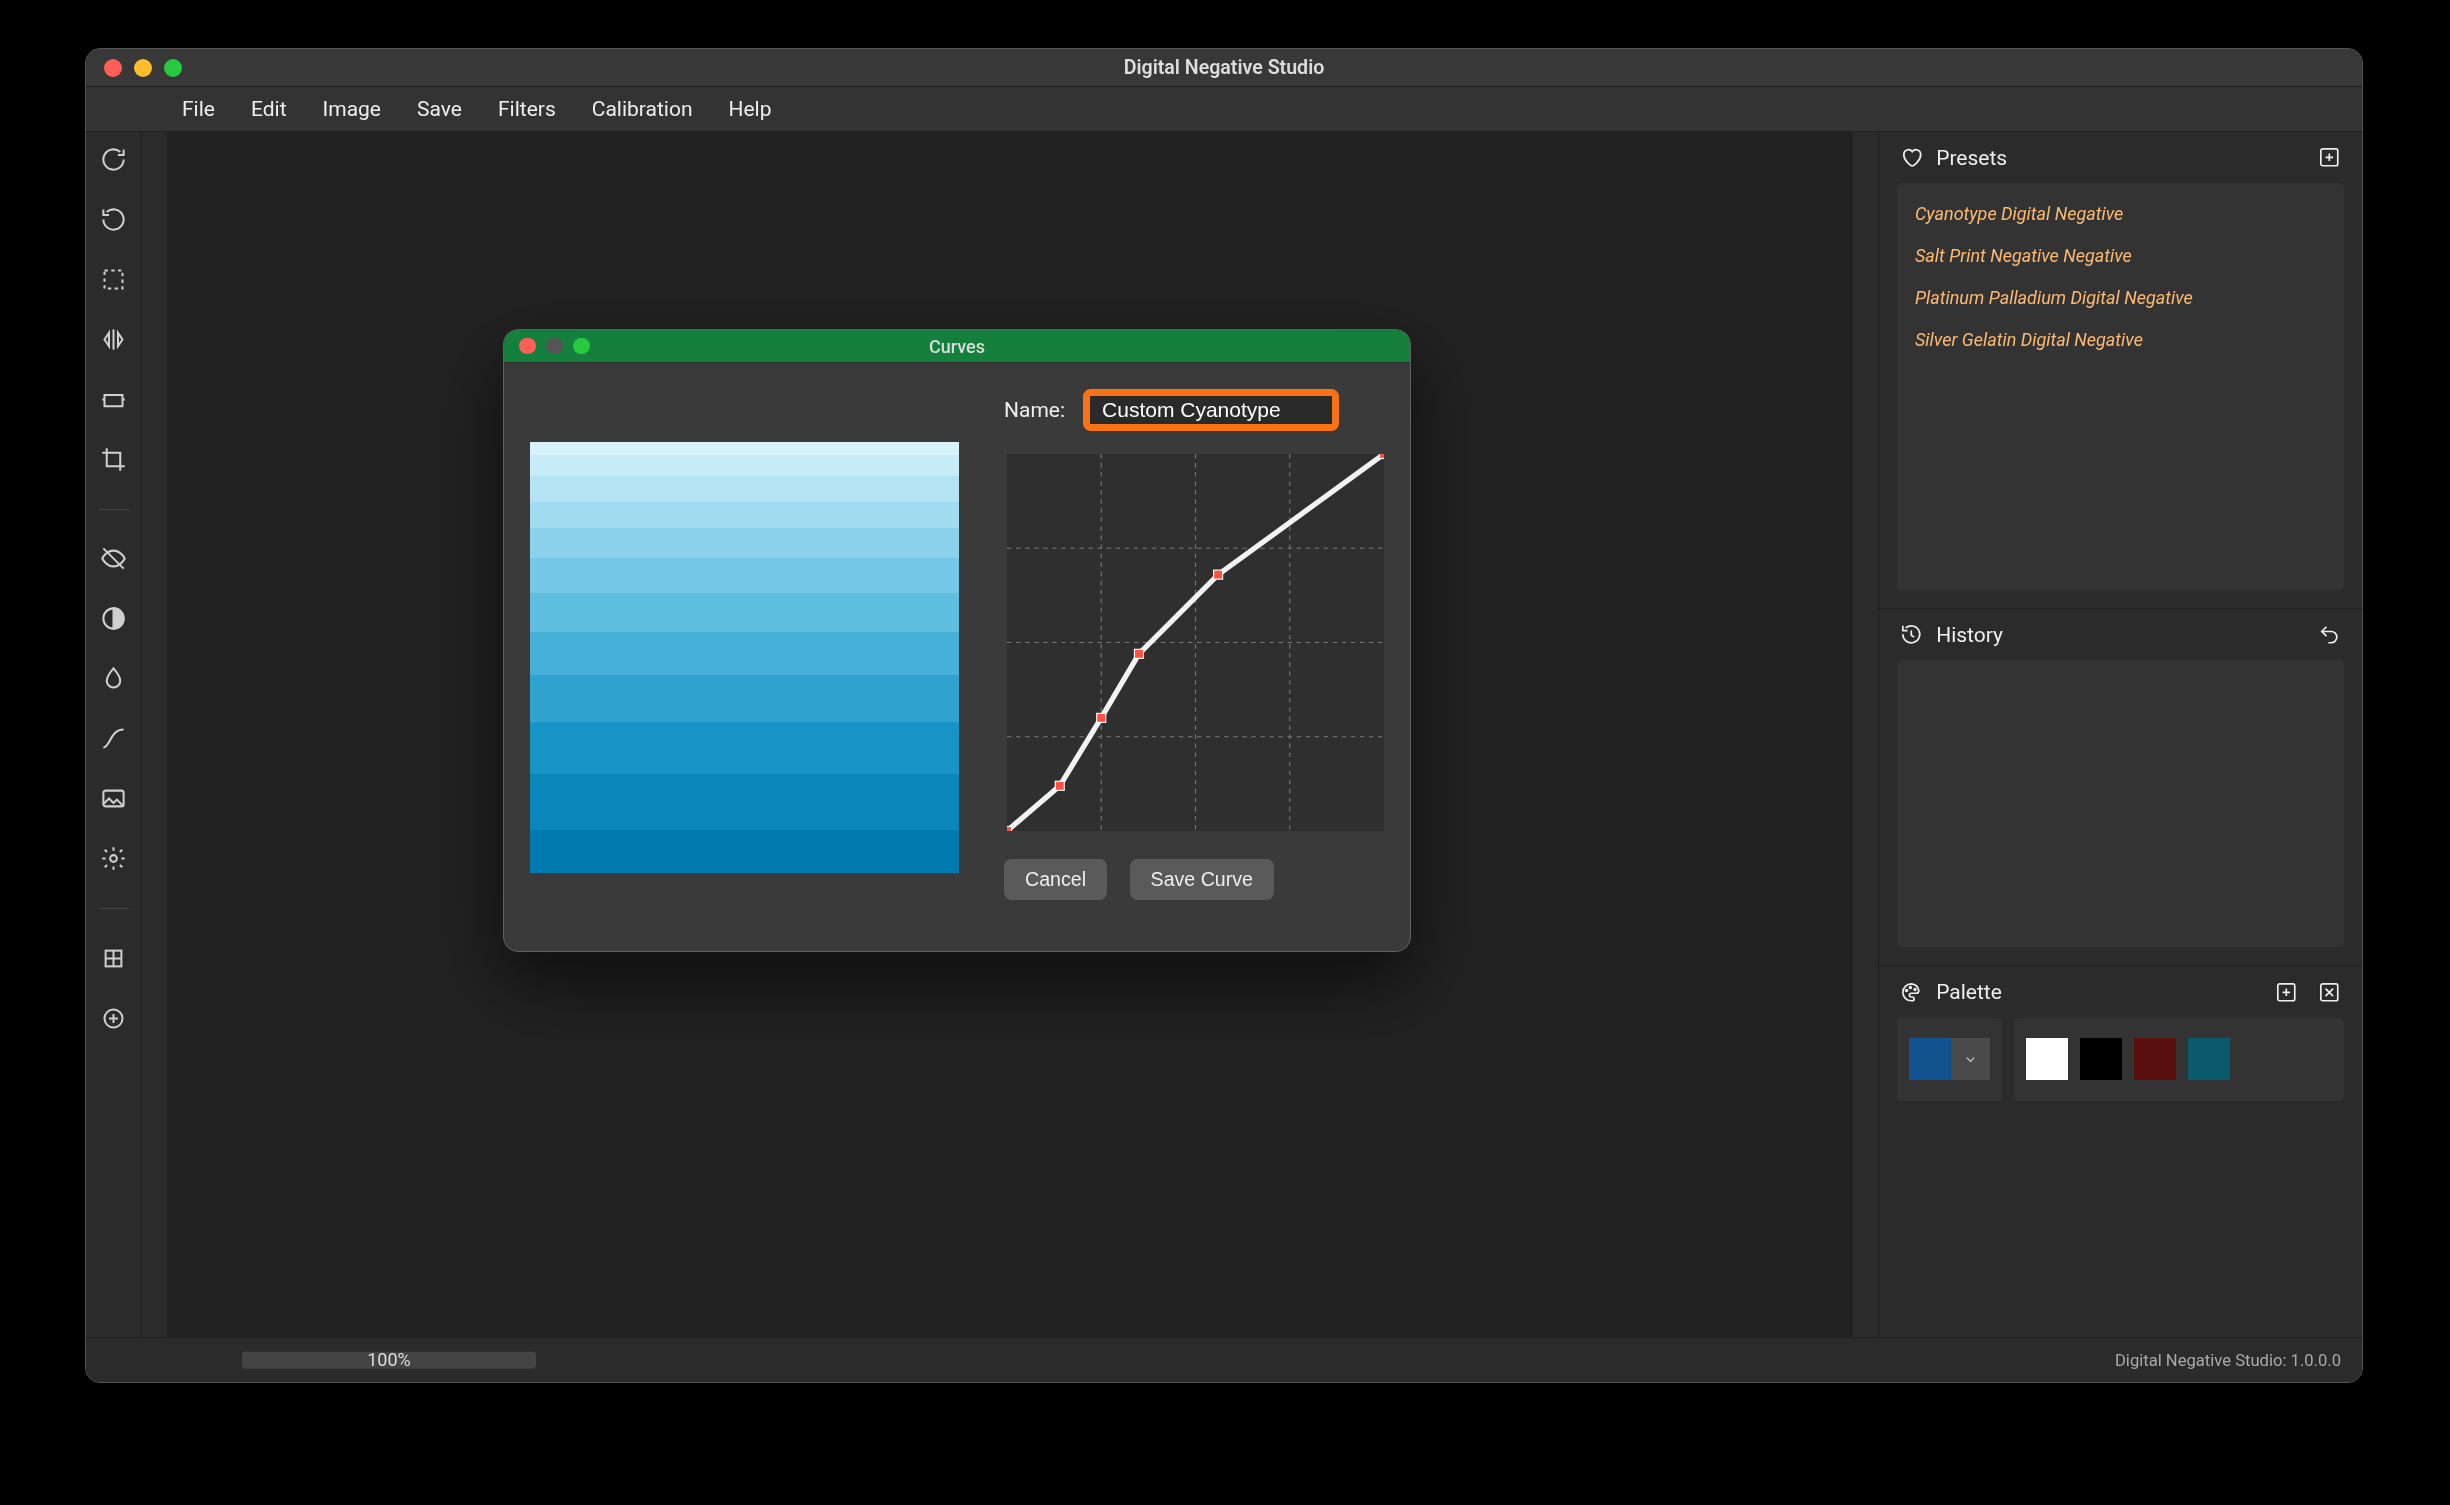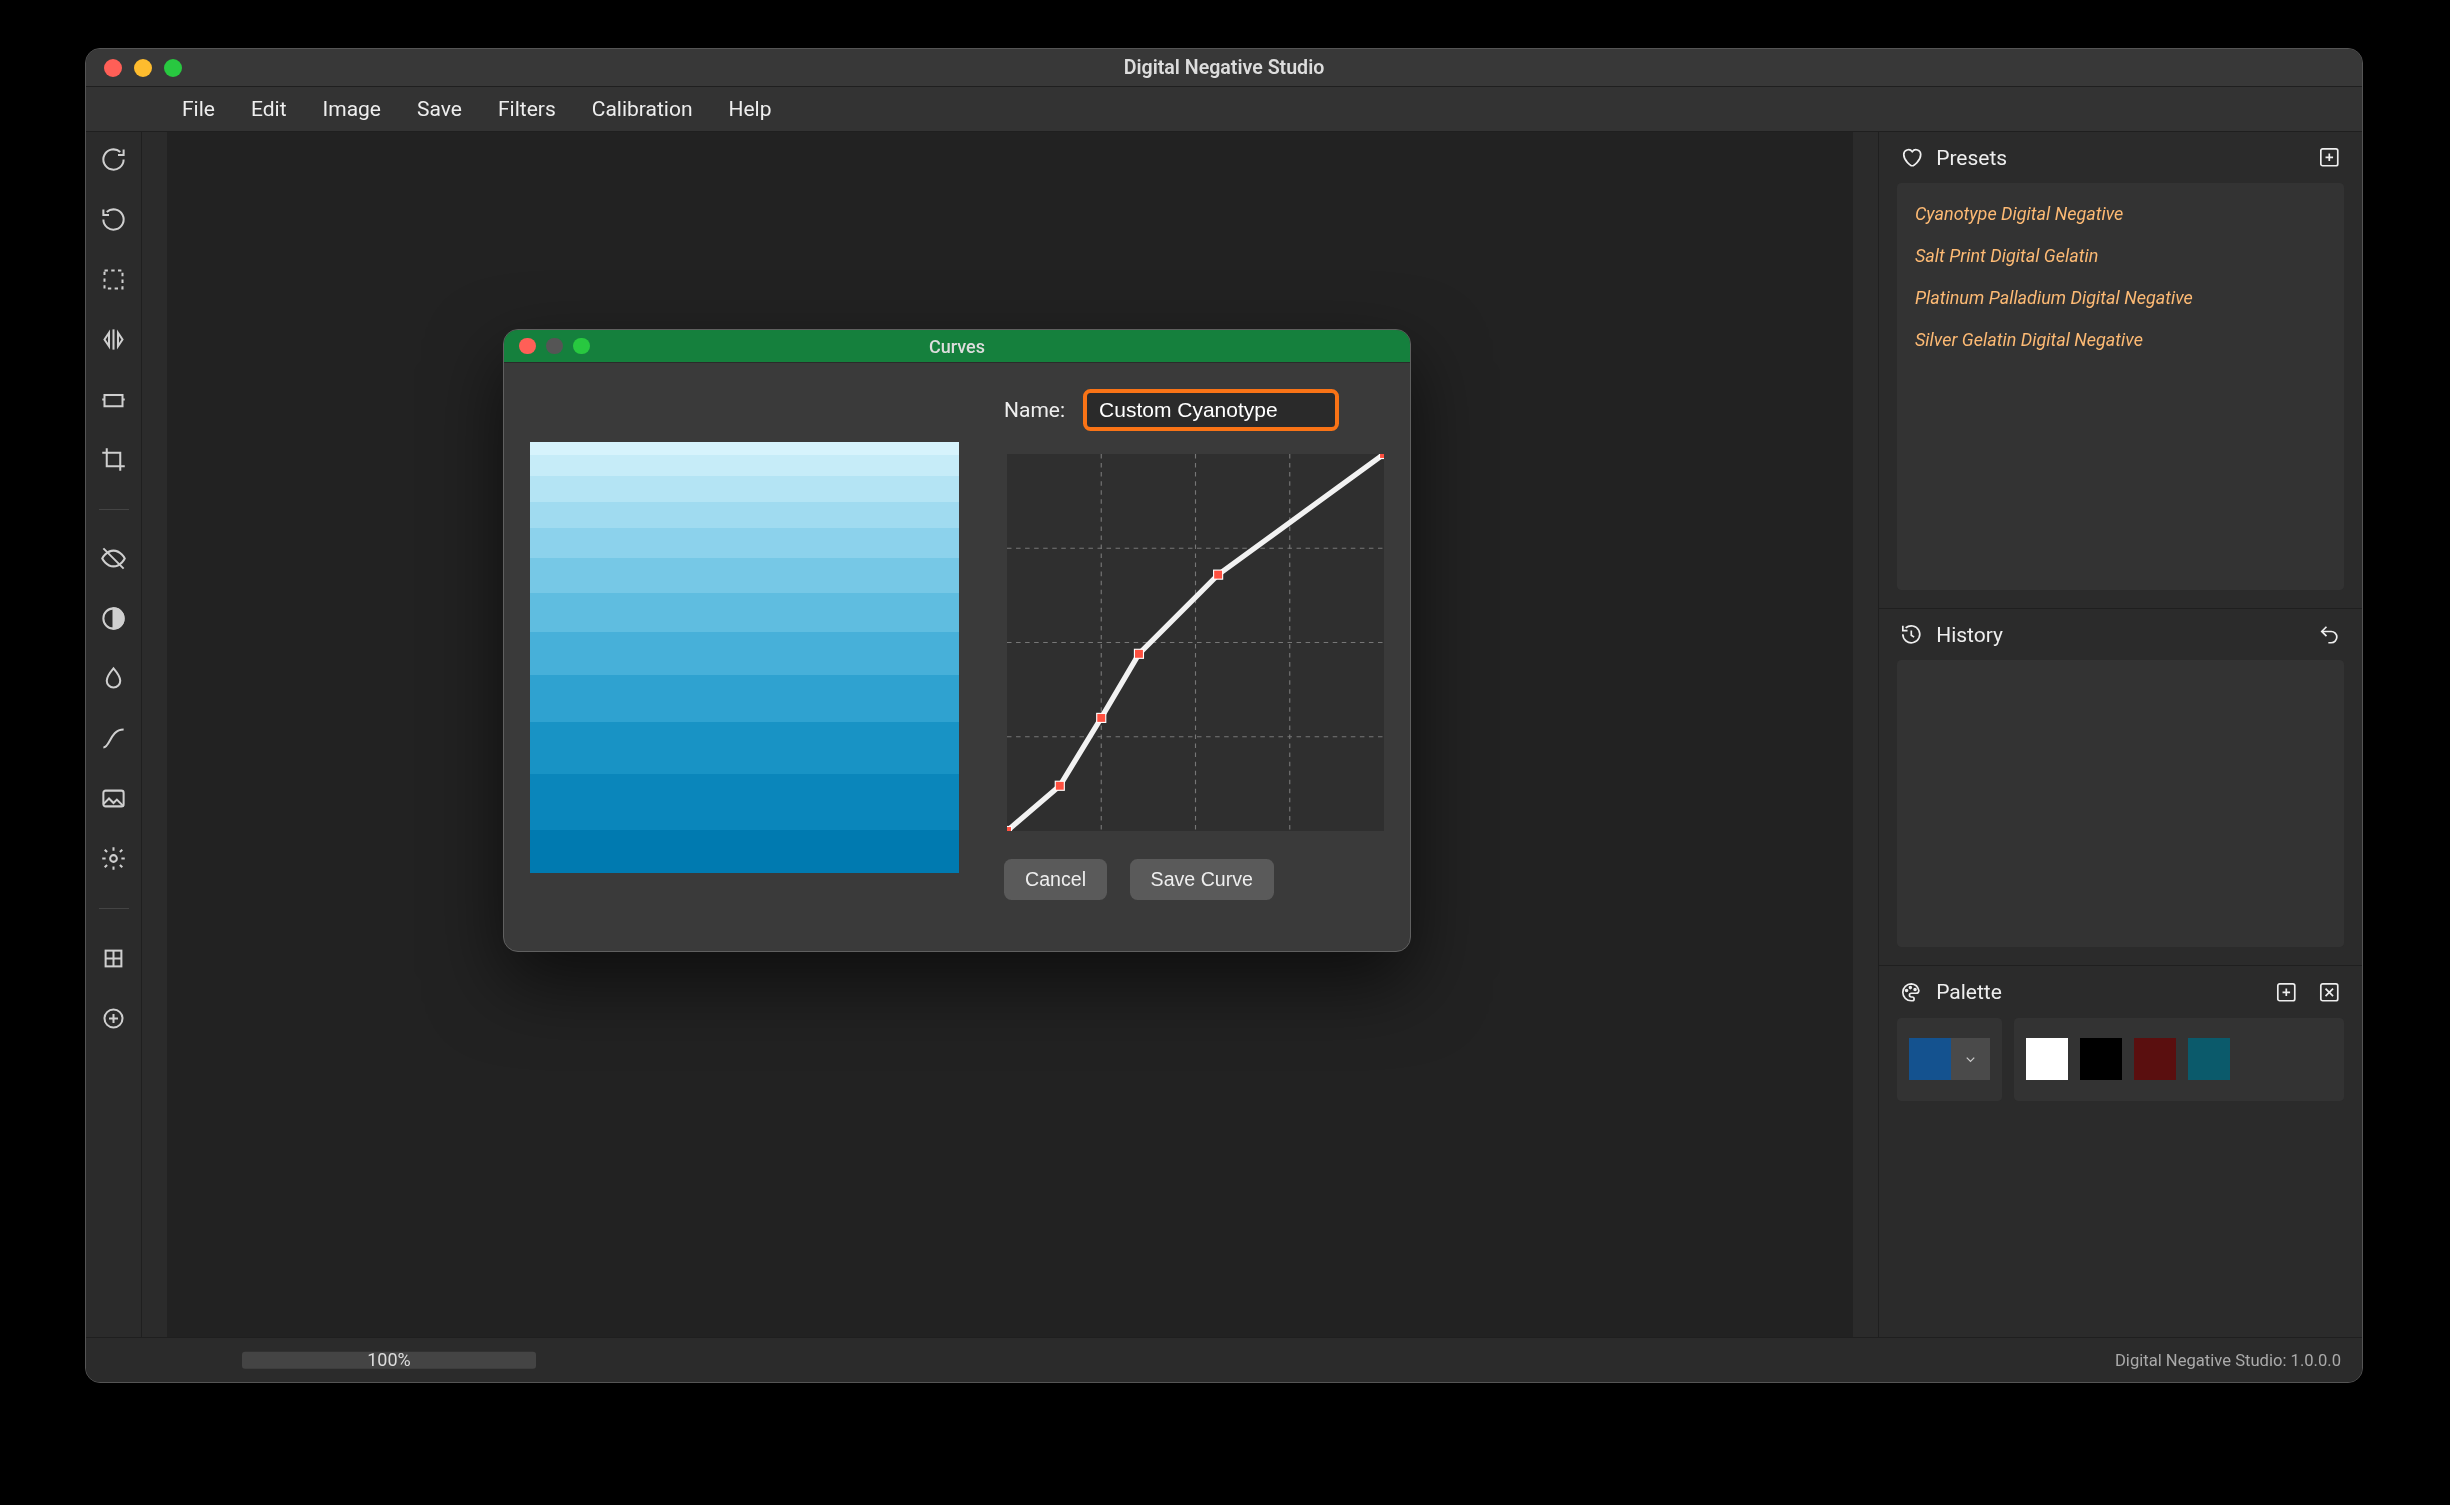--- a/index.html
+++ b/index.html
@@ -254,21 +254,21 @@
     align-items: center;
     gap: 18px;
     font-size: 21px;
   }
   .name-row label { color: #eee; }
   .name-row input {
     flex: 1;
     max-width: 256px;
     height: 42px;
     background: #2a2a2a;
-    border: 4px solid #f97316;
+    border: 7px solid #f97316;
     border-radius: 7.5px;
     color: #fff;
     font-size: 21px;
     padding: 0 12px;
     outline: none;
   }
   .curve-box {
     width: 377px;
     height: 377px;
     background: #2f2f2f;
@@ -419,21 +419,21 @@
           <span class="iconbtn">
             <svg viewBox="0 0 24 24" fill="none" stroke="currentColor" stroke-width="1.8">
                 <rect x="3" y="3" width="18" height="18" rx="2"></rect>
                 <path d="M12 8v8M8 12h8"></path>
               </svg>
           </span>
         </div>
         <div class="panel-body">
           <div class="preset-list">
             <div class="preset-item">Cyanotype Digital Negative</div>
-            <div class="preset-item">Salt Print Digital Gelatin</div>
+            <div class="preset-item">Salt Print Negative Negative</div>
             <div class="preset-item">Platinum Palladium Digital Negative</div>
             <div class="preset-item">Silver Gelatin Digital Negative</div>
           </div>
         </div>
       </div>
 
       <div class="panel-section">
         <div class="panel-header">
           <svg class="headicon" viewBox="0 0 24 24" fill="none" stroke="currentColor" stroke-width="1.8">
               <path d="M3 12a9 9 0 1 0 3-6.7"></path>

